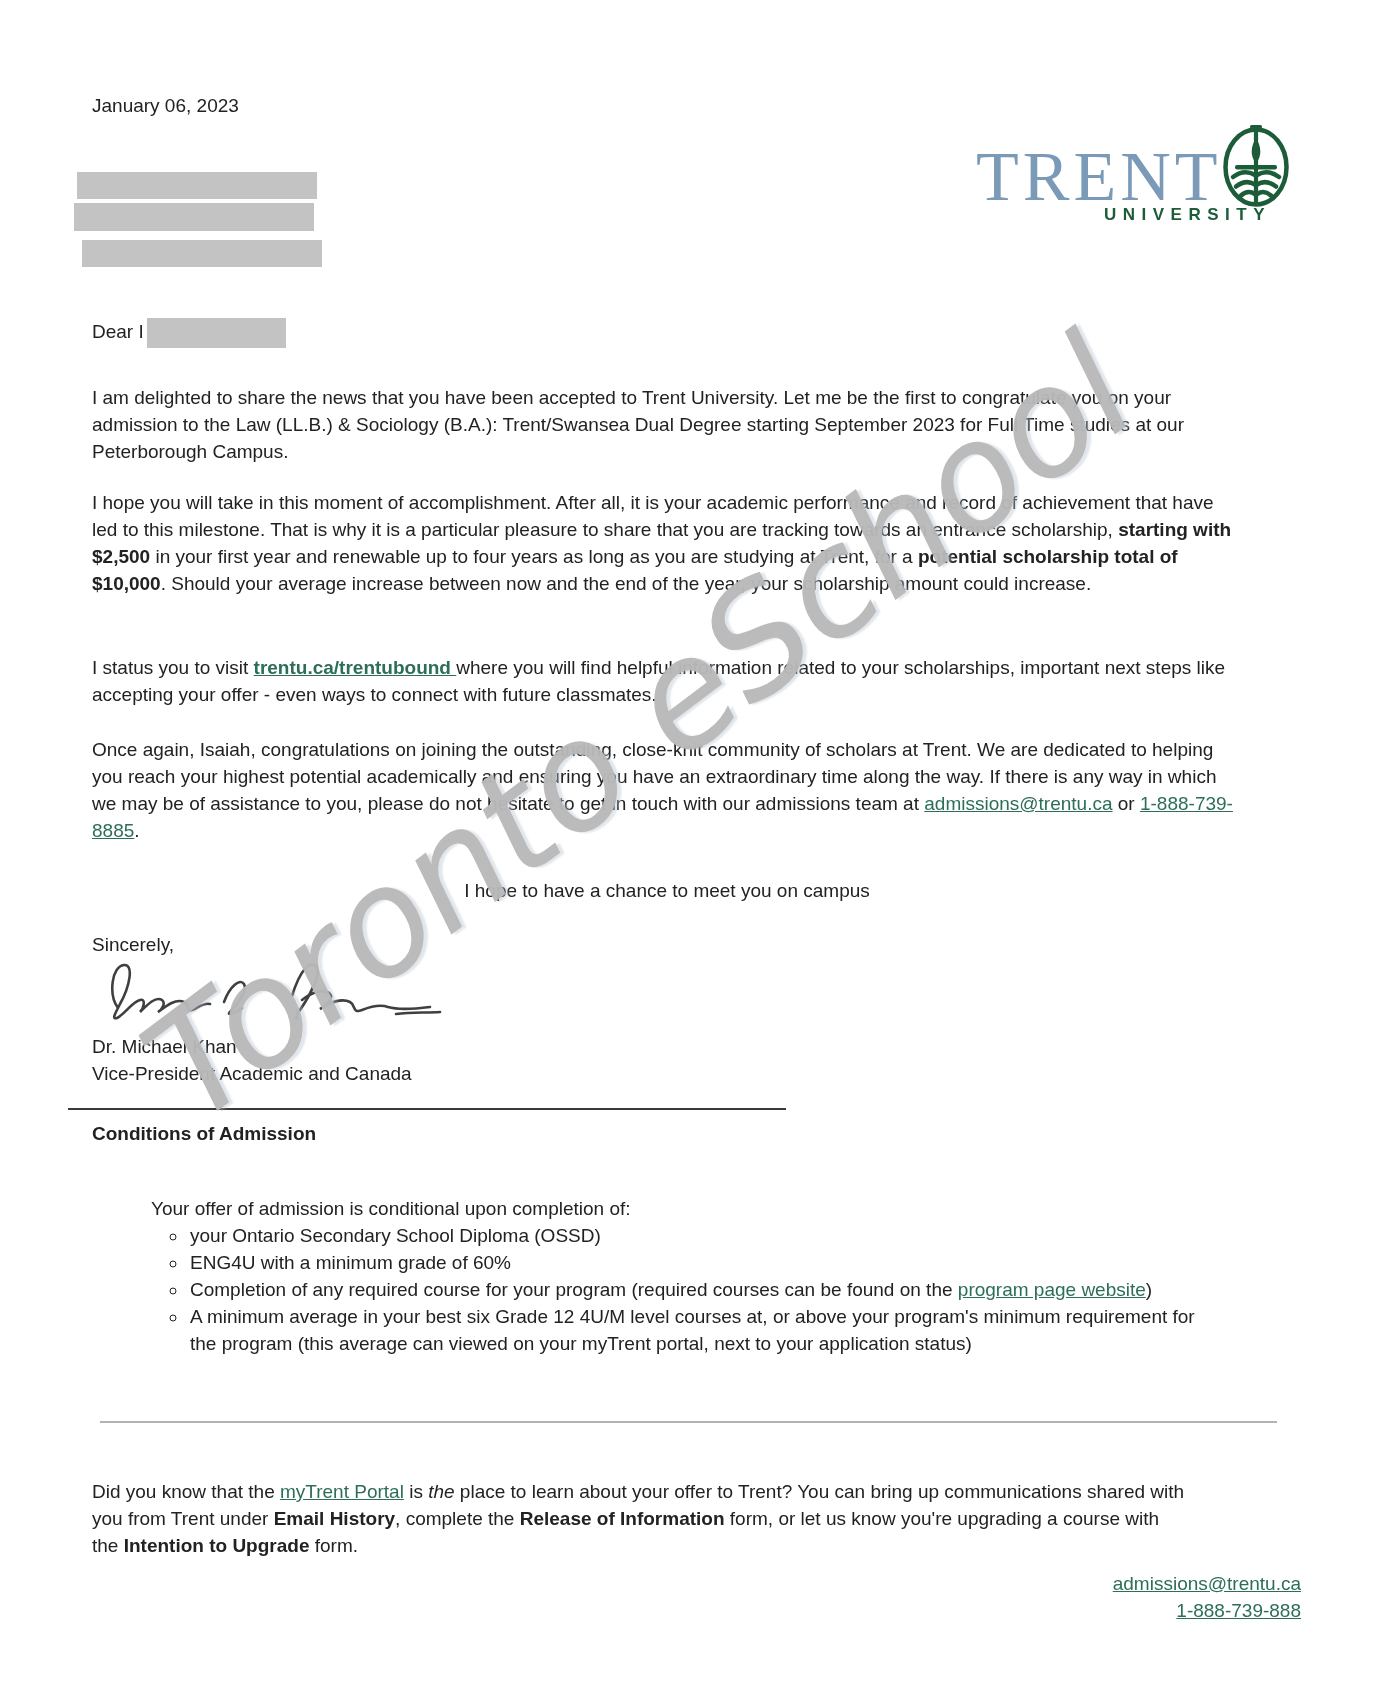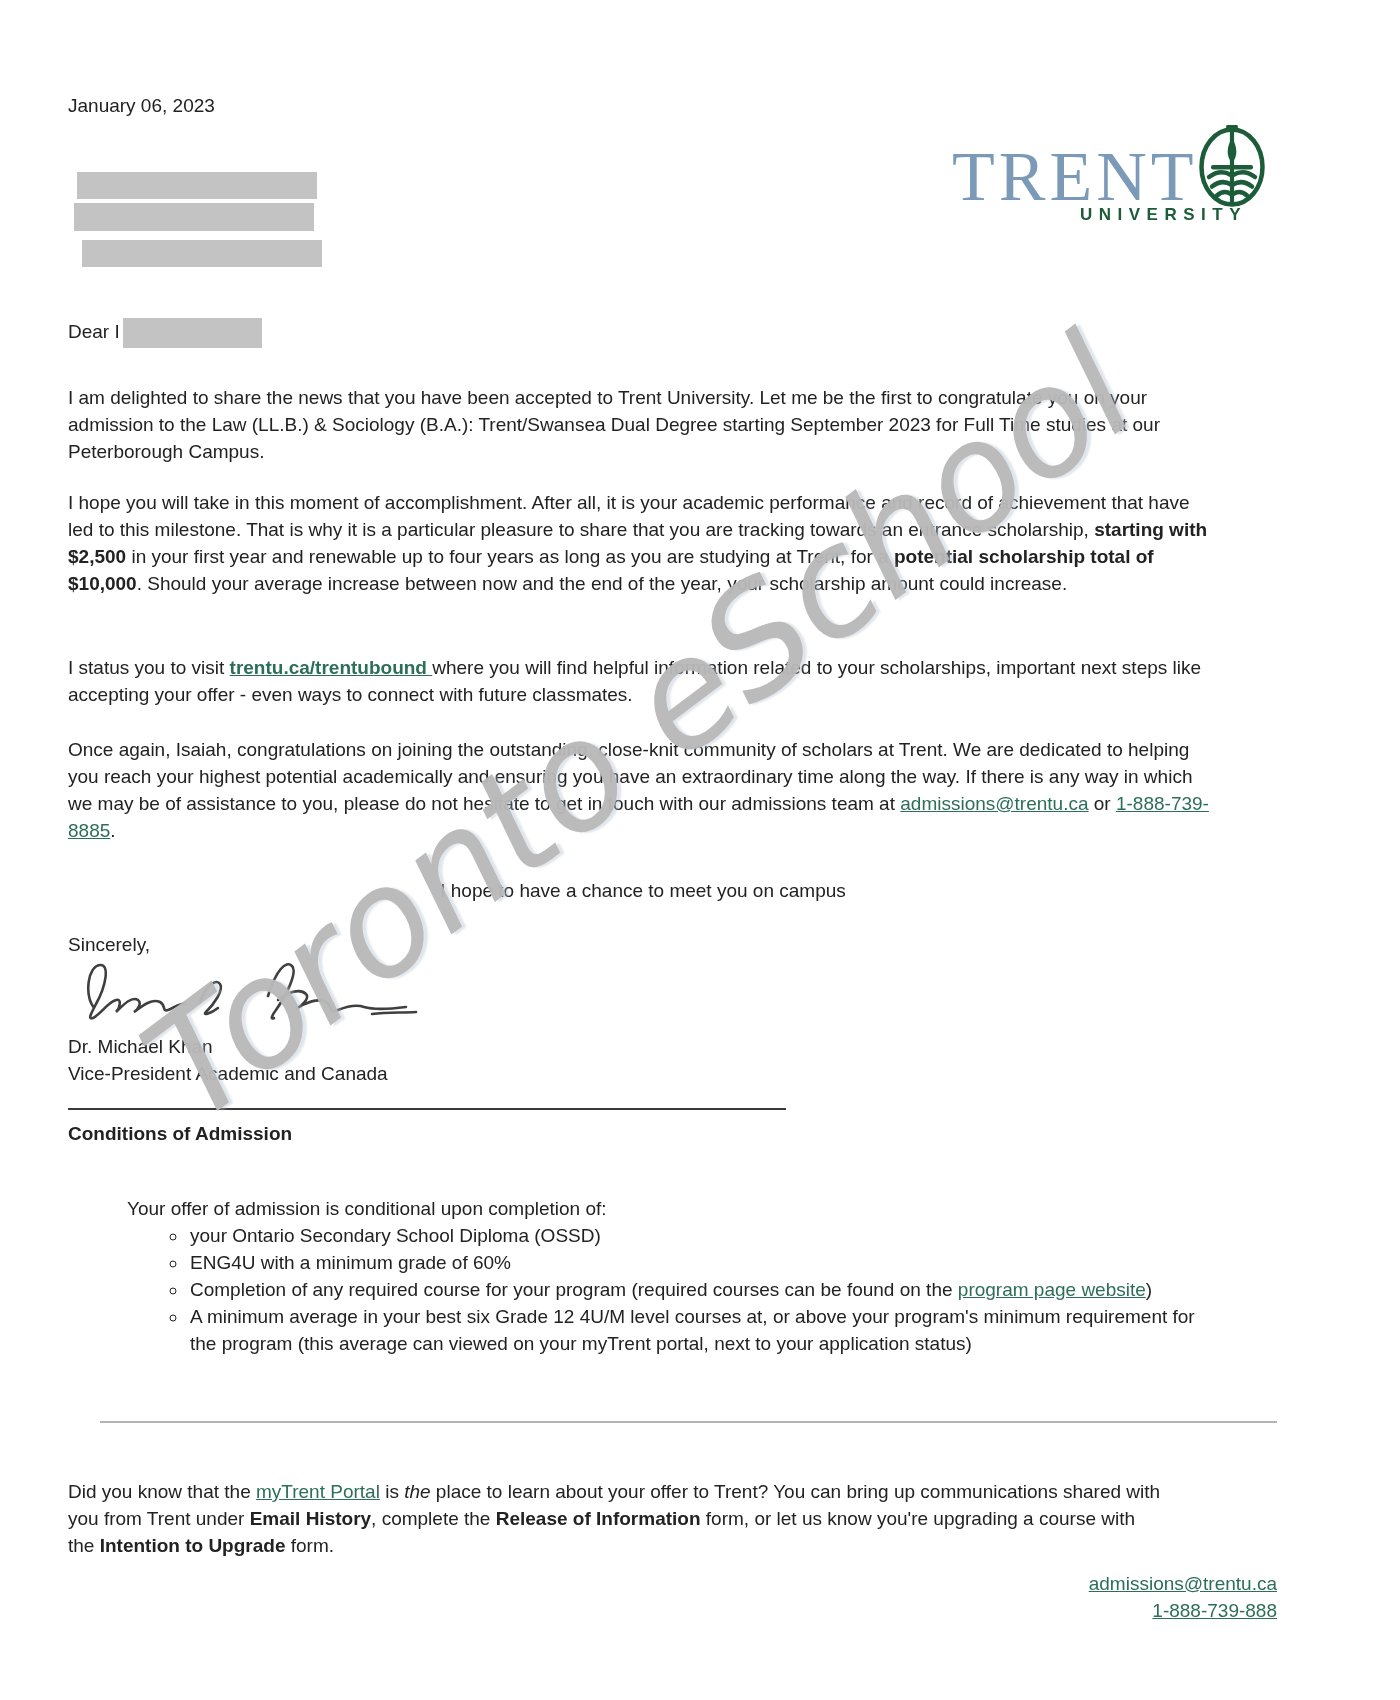--- a/index.html
+++ b/index.html
@@ -1,21 +1,21 @@
 <!DOCTYPE html>
 <html><head>
 <meta charset="utf-8">
 <style>
   html,body{margin:0;padding:0;background:#ffffff;}
   .page{
     position:relative;width:1400px;height:1700px;background:#ffffff;overflow:hidden;
     color:#222222;font-family:"Liberation Sans","DejaVu Sans",sans-serif;
     font-size:19px;line-height:27px;
   }
-  .abs{position:absolute;}
+  .abs{position:absolute;margin-left:24px;}
   .b{font-weight:bold;}
   .i{font-style:italic;}
   a.lnk{color:#2c6e58;text-decoration:underline;cursor:pointer;}
   a.lnk.b{font-weight:bold;}
   .redact{position:absolute;background:#c3c3c3;}
   .redact-inline{display:inline-block;background:#c3c3c3;width:139px;height:30px;vertical-align:middle;margin-left:3px;}
   .wordmark{font-family:"Liberation Serif","DejaVu Serif",serif;font-size:70px;line-height:1;
     letter-spacing:4px;color:#7b9ab8;}
   .subtitle{font-size:17px;font-weight:600;letter-spacing:6.5px;color:#1d5c39;line-height:1;}
   .heading-bold{font-weight:bold;}

